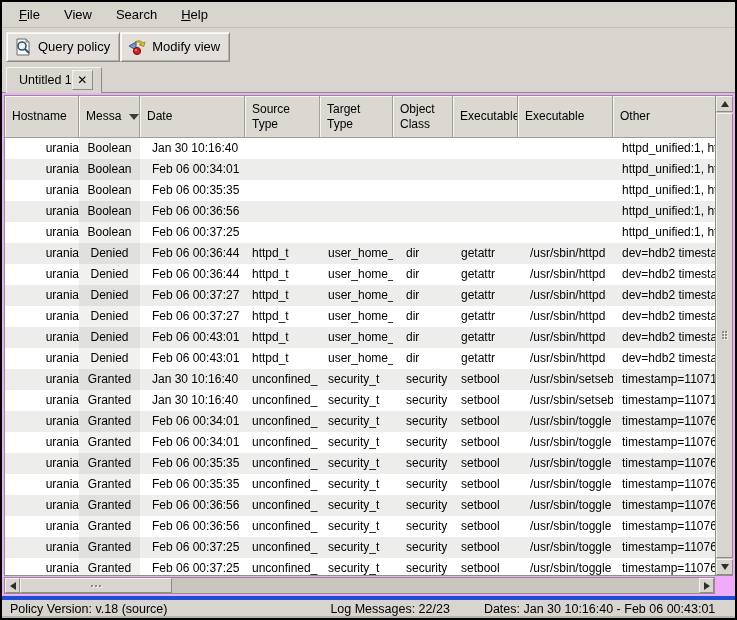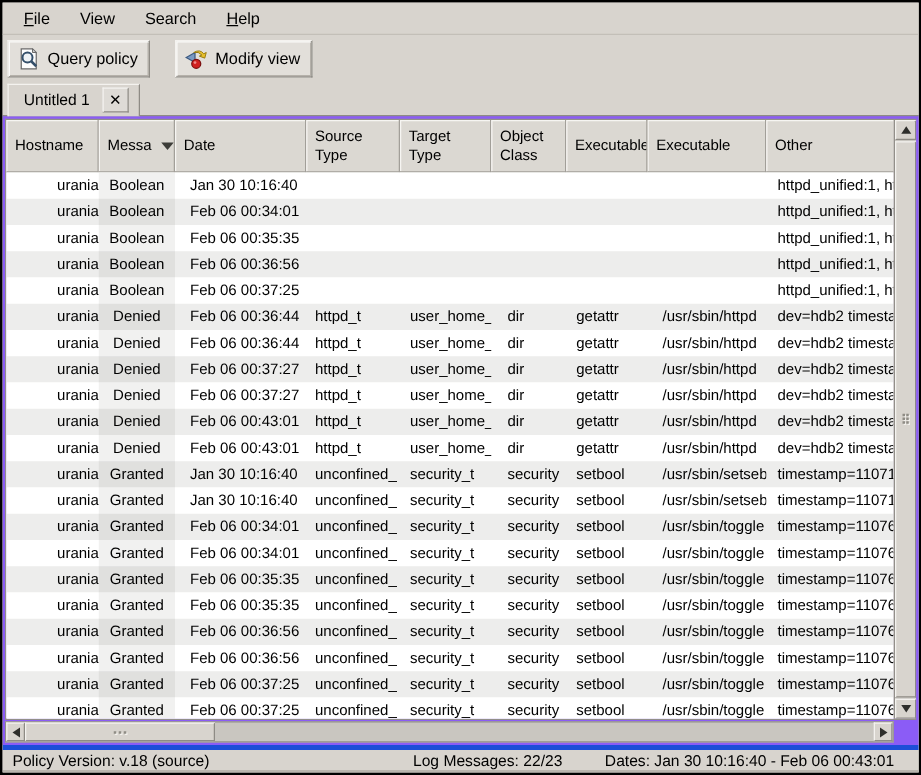--- a/index.html
+++ b/index.html
@@ -25,21 +25,21 @@
     border-bottom: 1px solid #c3bfb8;
   }
   .menu-item {
     padding: 3px 11px; font-size: 13px; cursor: default;
   }
   .menu-item.mnemonic::first-letter { text-decoration: underline; }
 
   
   .toolbar {
     height: 37px; flex: 0 0 37px;
-    display: flex; align-items: center; gap: 20px;
+    display: flex; align-items: center; gap: 0;
     padding: 3px 0 3px 4px;
     background: #d8d4ce;
   }
   .tb-button {
     height: 30px;
     display: flex; align-items: center; gap: 5px;
     padding: 2px 9px 2px 6px;
     background: #e2dfda;
     border: 1px solid #8e8b85;
     border-top-color: #f4f2ef; border-left-color: #f4f2ef;
@@ -51,42 +51,42 @@
   
   .tabbar {
     height: 27px; flex: 0 0 27px;
     display: flex; align-items: flex-end;
     padding-left: 4px;
     background: #d8d4ce;
     position: relative; z-index: 2;
   }
   .tab {
     height: 26px; margin-bottom: -1px;
-    display: flex; align-items: center; gap: 10px;
+    display: flex; align-items: center; 
     padding: 2px 8px 3px 12px;
     background: #d8d4ce;
     border: 1px solid #8e8b85;
     border-bottom: none;
     border-top-color: #f4f2ef; border-left-color: #f4f2ef;
     font-size: 12.5px;
   }
   .tab-close {
     width: 21px; height: 20px;
     display: flex; align-items: center; justify-content: center;
     background: #dedbd6;
     border: 1px solid #8e8b85;
     border-top-color: #f4f2ef; border-left-color: #f4f2ef;
     font-weight: bold; font-size: 12px; cursor: default;
   }
 
   
   .content {
     flex: 1 1 auto;
     border-top: 1px solid #8e8b85;
-    background: #8b5cf6;
+    background: #f0abfc;
     padding: 2px;
     display: flex; flex-direction: column;
     position: relative; z-index: 1;
     overflow: hidden;
   }
   .tv-wrap { flex: 1 1 auto; display: flex; overflow: hidden;
     border: 1px solid #928f89; border-right: none; }
   .tv { flex: 1 1 auto; display: flex; flex-direction: column; overflow: hidden; background: #fff; }
 
   .hdr-row, .row {

